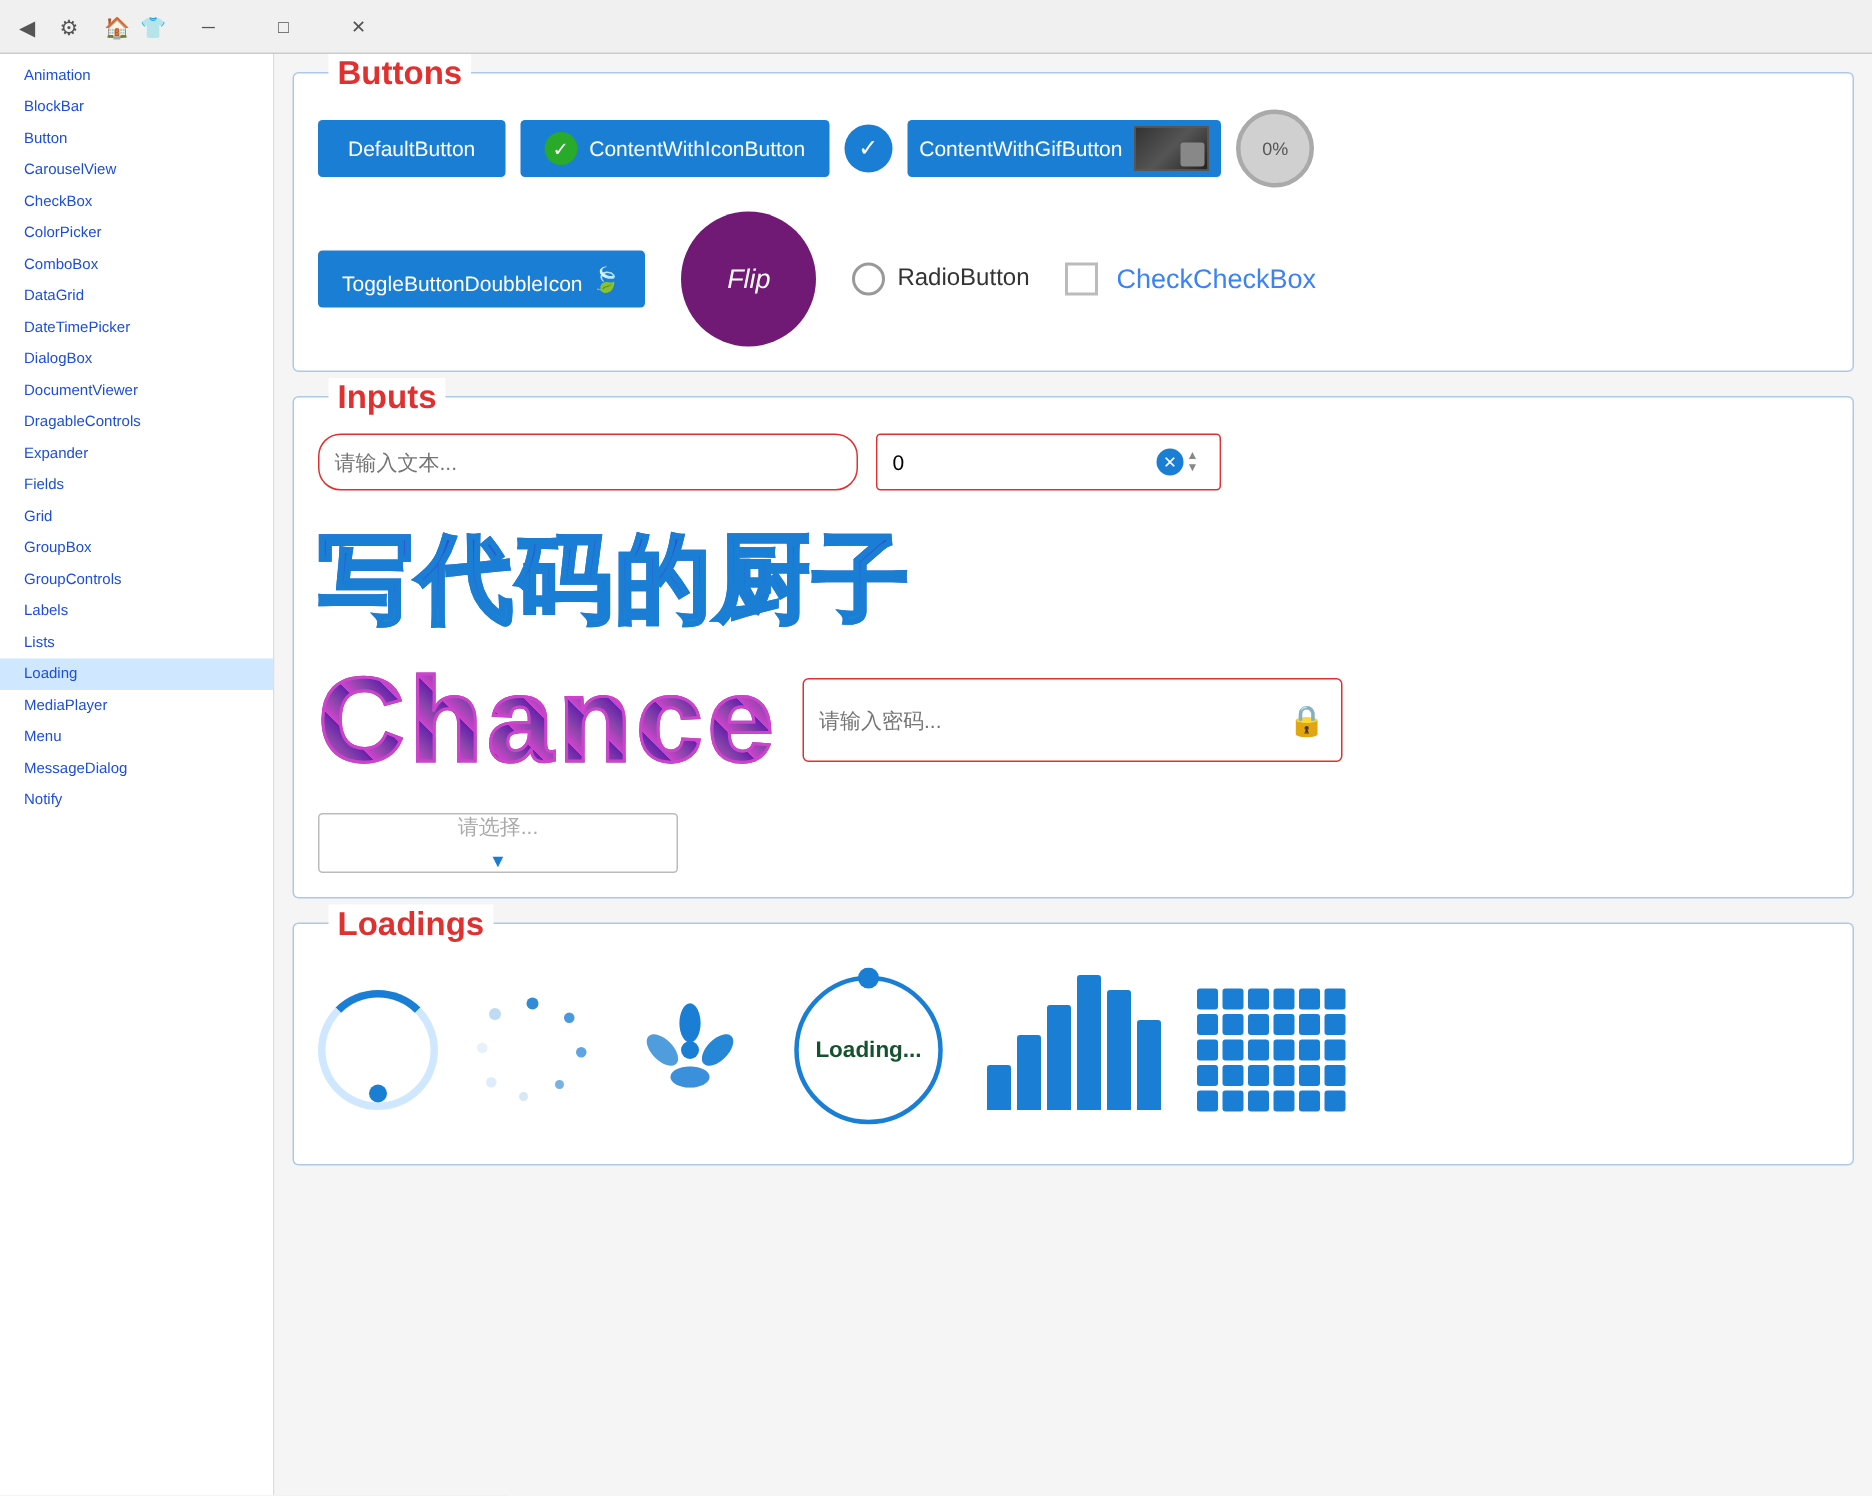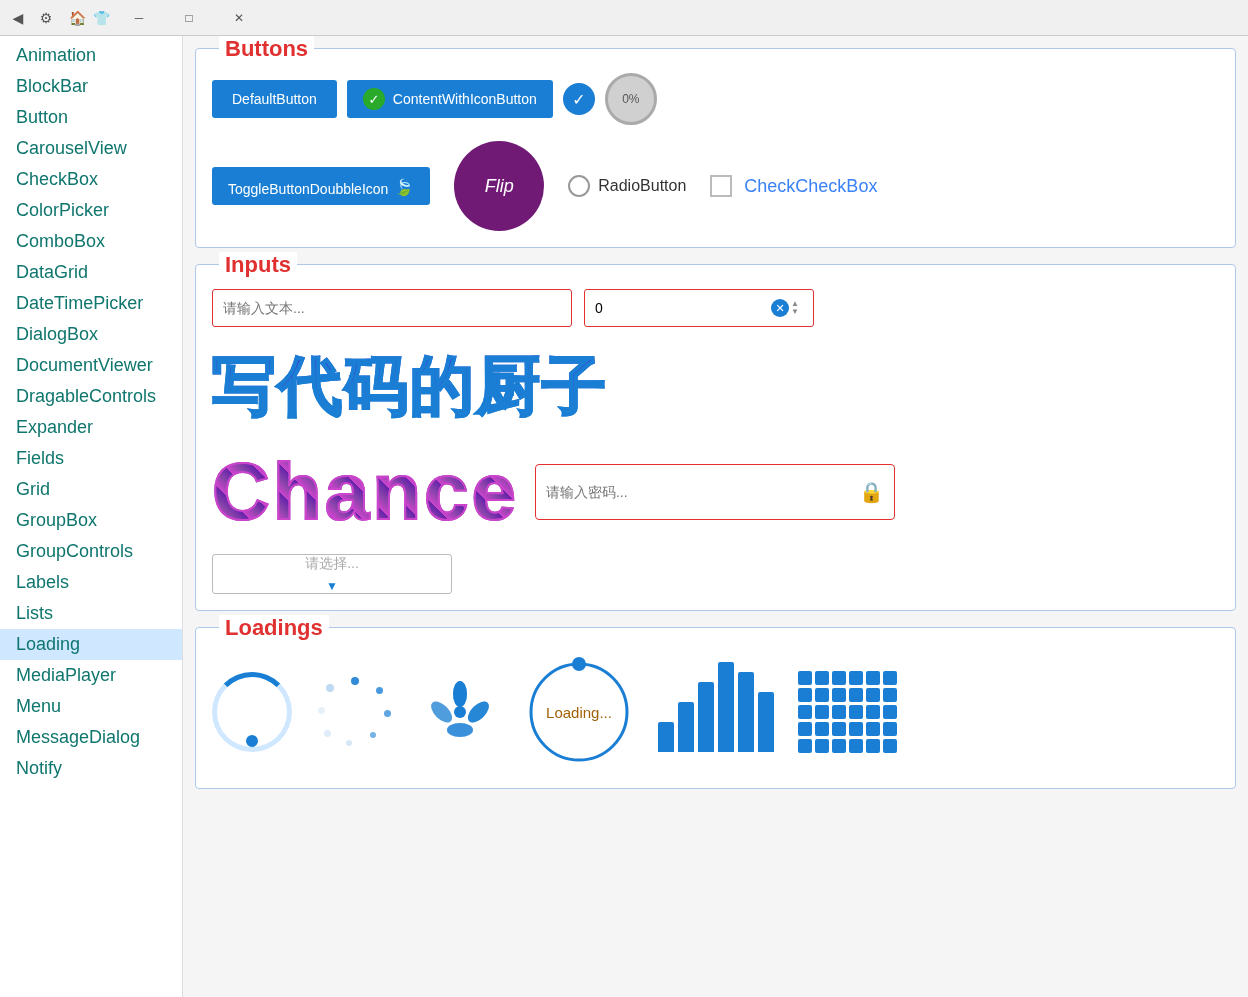--- a/index.html
+++ b/index.html
@@ -72,22 +72,22 @@
     .sidebar {
       width: 183px;
       background: white;
       border-right: 1px solid #ddd;
       overflow-y: auto;
       flex-shrink: 0;
       padding: 4px 0;
     }
     .sidebar-item {
       padding: 5px 16px;
-      font-size: 18px;
-      color: #0f766e;
+      font-size: 10px;
+      color: #1d4ed8;
       cursor: pointer;
       white-space: nowrap;
     }
     .sidebar-item.active { background: #d0e8ff; }
 
     
     .content-area {
       flex: 1;
       overflow-y: auto;
       padding: 12px;
@@ -263,21 +263,21 @@
 
     
     .inputs-row {
       display: flex;
       align-items: center;
       gap: 12px;
       margin-bottom: 16px;
     }
     .text-input {
       border: 1.5px solid #e03030;
-      border-radius: 3px;
+      border-radius: 15px;
       padding: 6px 10px;
       font-size: 14px;
       color: #999;
       width: 360px;
       height: 38px;
       outline: none;
     }
     .num-input-container {
       border: 1.5px solid #e03030;
       border-radius: 3px;
@@ -330,21 +330,21 @@
     }
 
     .big-text {
       font-size: 64px;
       font-weight: bold;
       color: transparent;
       -webkit-text-stroke: 2px #1a7fd4;
       background: linear-gradient(to bottom, #3a3ad4, #1a9ad4);
       -webkit-background-clip: text;
       background-clip: text;
-      margin: 8px 0 16px 0;
+      margin: 8px 0 4px 0;
       letter-spacing: 2px;
     }
 
     .chance-container {
       position: relative;
       margin-bottom: 16px;
       display: flex;
       align-items: center;
       gap: 16px;
     }
@@ -500,20 +500,26 @@
 
         <div class="buttons-row1">
           <button class="btn-default">DefaultButton</button>
           <button class="btn-content-icon">
             <span style="background:#2aaa2a;border-radius:50%;width:22px;height:22px;display:flex;align-items:center;justify-content:center;color:white;font-size:13px;">✓</span>
             <span>ContentWithIconButton</span>
           </button>
           <div class="btn-check-icon">
             <span>✓</span>
           </div>
+          <button class="btn-gif">
+            <span>ContentWithGifButton</span>
+            <div class="gif-thumbnail" style="background:linear-gradient(135deg,#333 0%,#555 50%,#222 100%);position:relative;overflow:hidden;">
+              <div style="position:absolute;bottom:2px;right:2px;width:16px;height:16px;background:#888;border-radius:2px;"></div>
+            </div>
+          </button>
           <div class="btn-progress">
             <span>0%</span>
           </div>
         </div>
 
         <div class="buttons-row2">
           <button class="btn-toggle">
             <span>ToggleButtonDoubbleIcon</span>
             <span class="leaf-icon">🍃</span>
           </button>
@@ -598,21 +604,21 @@
                 <circle cx="0" cy="0" r="6" fill="#1a7fd4"></circle>
               </g>
             </svg>
           </div>
 
           <div style="position:relative;width:110px;height:110px;">
             <svg width="110" height="110" viewBox="0 0 110 110">
               <circle cx="55" cy="55" r="48" fill="none" stroke="#1a7fd4" stroke-width="3"></circle>
               <circle cx="55" cy="7" r="7" fill="#1a7fd4"></circle>
             </svg>
-            <div style="position:absolute;top:50%;left:50%;transform:translate(-50%,-50%);font-size:15px;color:#a16207;font-weight:400;">Loading...</div>
+            <div style="position:absolute;top:50%;left:50%;transform:translate(-50%,-50%);font-size:15px;color:#14532d;font-weight:700;">Loading...</div>
           </div>
 
           <div class="bars-loader">
             <div class="bar" style="height:30px;"></div>
             <div class="bar" style="height:50px;"></div>
             <div class="bar" style="height:70px;"></div>
             <div class="bar" style="height:90px;"></div>
             <div class="bar" style="height:80px;"></div>
             <div class="bar" style="height:60px;"></div>
           </div>

